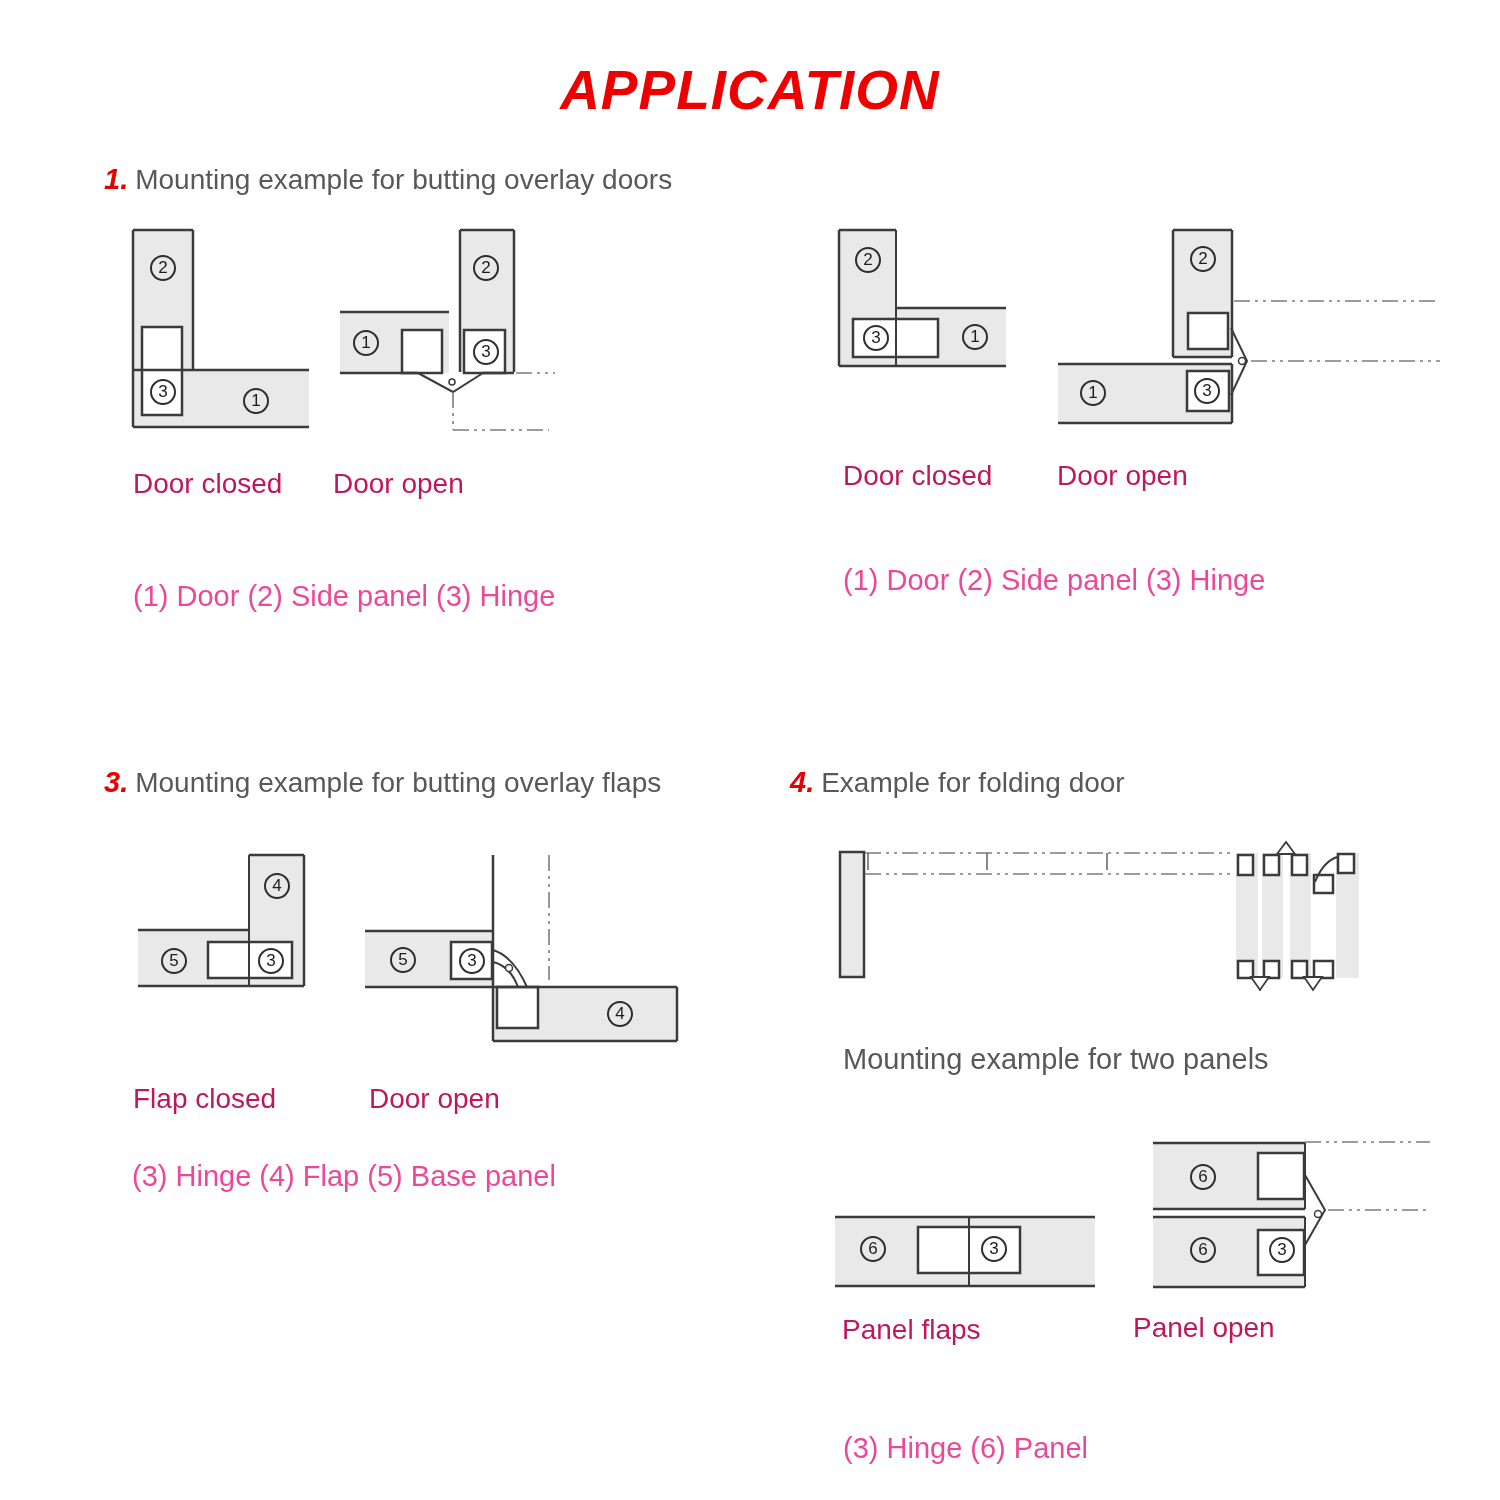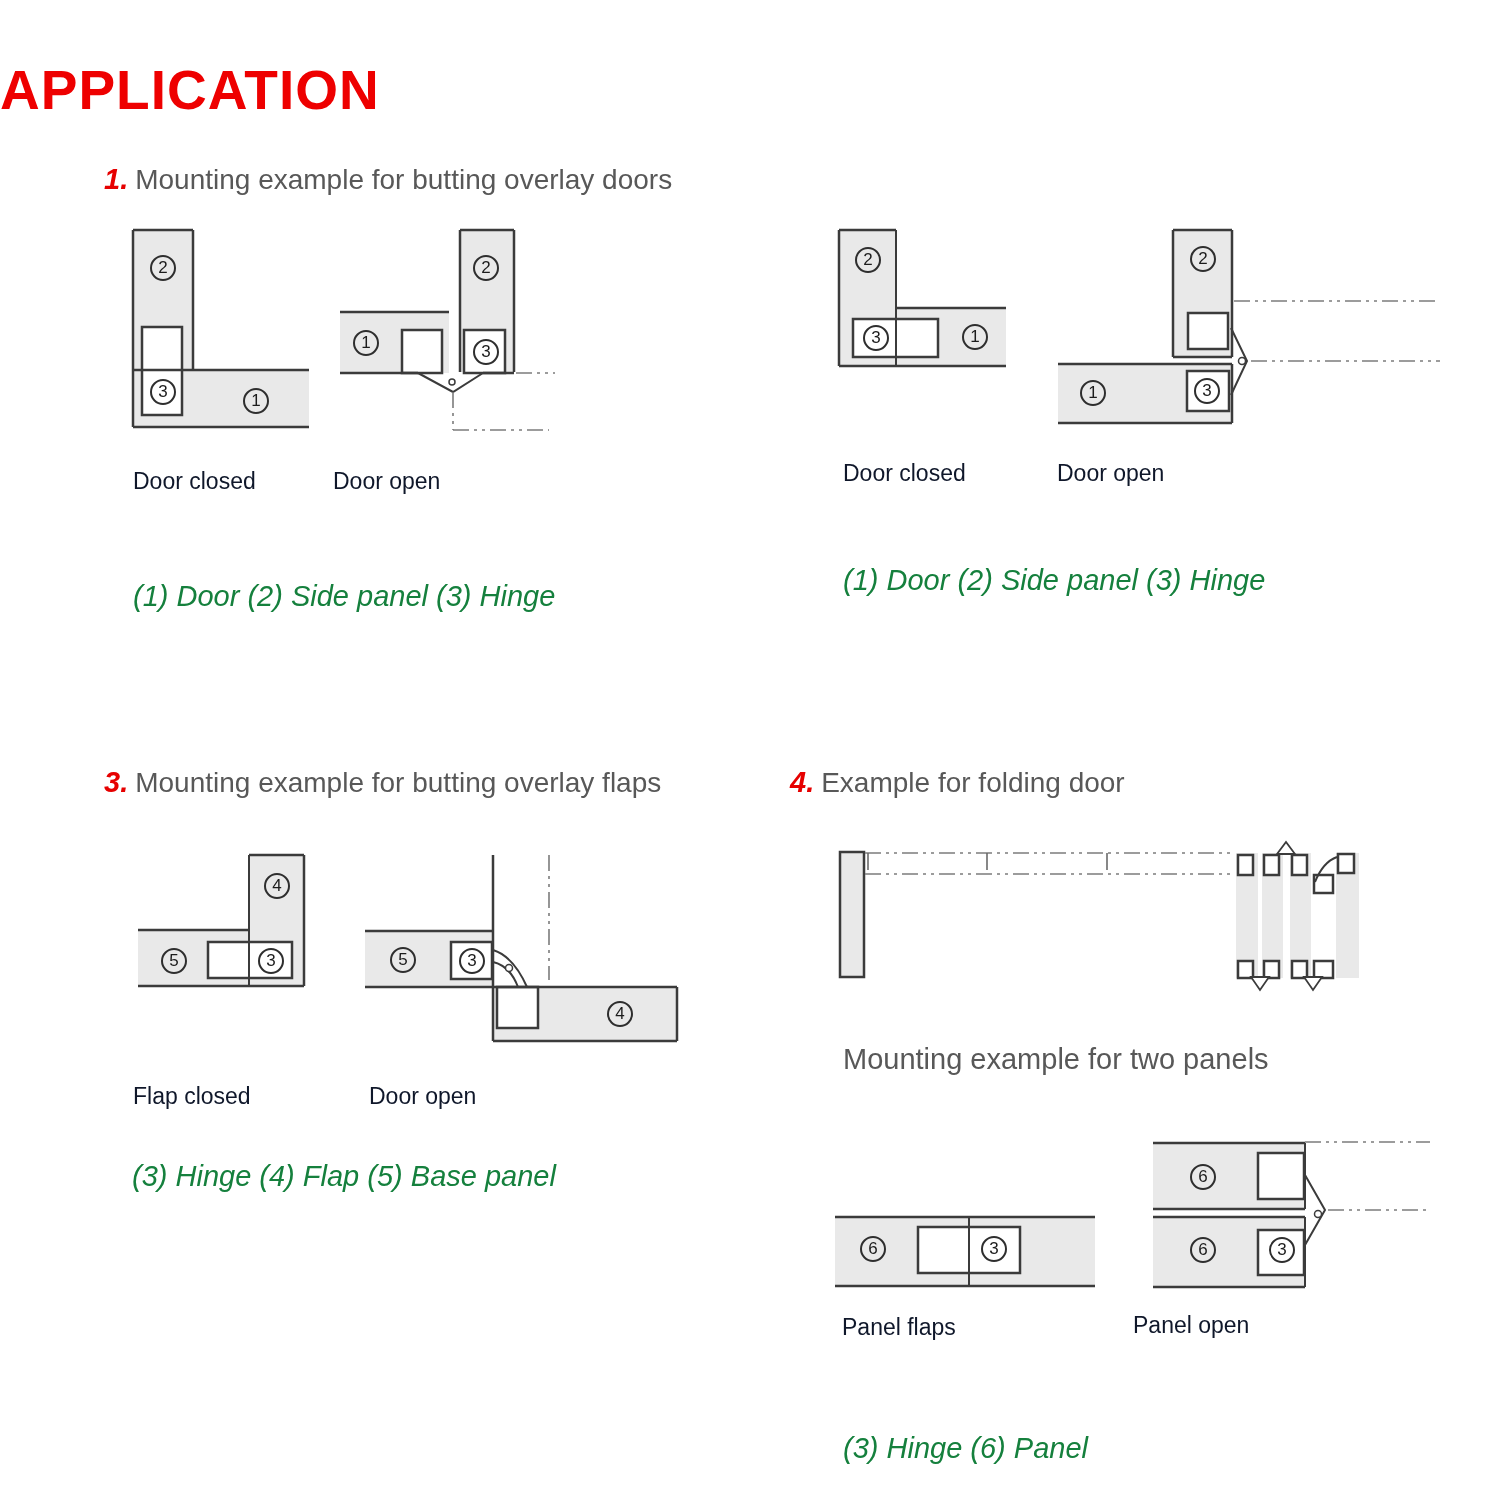--- a/index.html
+++ b/index.html
@@ -1,23 +1,23 @@
 <!DOCTYPE html>
 <html><head>
 <meta charset="utf-8">
 <style>
   html,body{margin:0;padding:0;background:#ffffff;}
   .page{position:relative;width:1500px;height:1500px;background:#ffffff;overflow:hidden;
         font-family:"Liberation Sans","DejaVu Sans",sans-serif;}
-  .title{position:absolute;left:0;right:0;top:58px;text-align:left;
-         font-size:55px;font-weight:bold;color:#ee0000;letter-spacing:1px;}
+  .title{position:absolute;left:0;right:0;top:58px;text-align:center;
+         font-size:55px;font-weight:bold;font-style:italic;color:#ee0000;letter-spacing:1px;}
   .sec-head{position:absolute;font-size:28px;color:#585858;white-space:nowrap;}
   .sec-head .num{color:#e60000;font-weight:bold;font-style:italic;font-size:29px;margin-right:7px;}
-  .lbl{position:absolute;font-size:23px;color:#0f172a;white-space:nowrap;}
-  .legend{position:absolute;font-size:29px;color:#15803d;white-space:nowrap;font-style:italic;}
+  .lbl{position:absolute;font-size:28px;color:#be185d;white-space:nowrap;}
+  .legend{position:absolute;font-size:29px;color:#ec4899;white-space:nowrap;}
   .caption{position:absolute;font-size:29px;color:#585858;white-space:nowrap;}
   .co{position:absolute;width:26px;height:26px;border:2px solid #2e2e2e;border-radius:50%;
       display:flex;align-items:center;justify-content:center;
       font-size:17px;color:#1c1c1c;background:transparent;z-index:6;box-sizing:border-box;}
   svg{position:absolute;overflow:visible;}
   .pnl{fill:#e9e9e9;stroke:none;}
   .wh{fill:#ffffff;stroke:#3b3b3b;stroke-width:2.5;}
   .ln{stroke:#3b3b3b;stroke-width:2.5;fill:none;}
   .ln2{stroke:#3b3b3b;stroke-width:2;fill:none;}
   .dash{stroke:#7c7c7c;stroke-width:1.6;fill:none;stroke-dasharray:16 5 3 5 3 5;}

